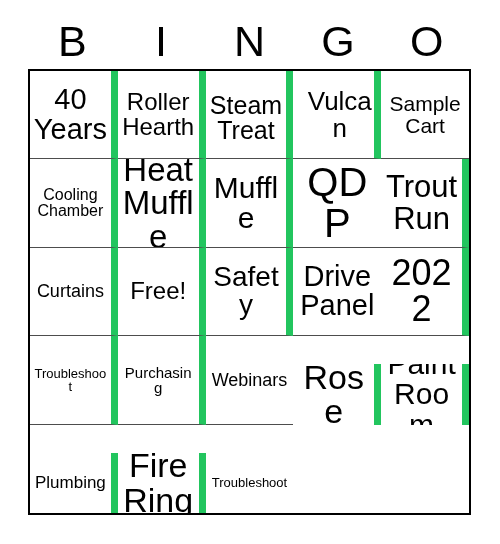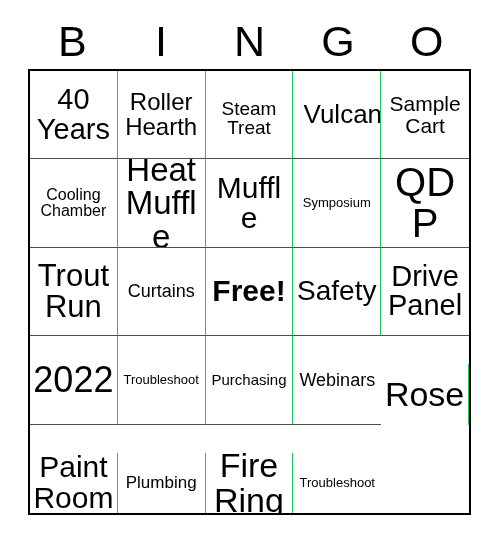--- a/index.html
+++ b/index.html
@@ -55,21 +55,21 @@
     box-sizing: border-box;
     border: 2px solid #000000;
     display: grid;
     grid-template-columns: repeat(5, 1fr);
     grid-template-rows: repeat(5, 1fr);
     background: #ffffff;
   }
 
   .bingo-cell {
     box-sizing: border-box;
-    border-right: 1px solid #22c55e;
+    border-right: 7px solid #22c55e;
     border-bottom: 1px solid #4d4d4d;
     display: flex;
     align-items: center;
     justify-content: center;
     padding: 1px 3px;
     overflow: hidden;
     background: #ffffff;
   }
   
   .bingo-cell.col-5 { border-right: none; }
@@ -101,53 +101,50 @@
 
   <div id="bingo-grid">
 
     <div class="bingo-cell row-1 col-1">
         <span class="cell-text" style="font-size: 29px;">40 Years</span>
       </div>
     <div class="bingo-cell row-1 col-2">
         <span class="cell-text" style="font-size: 24px;">Roller Hearth</span>
       </div>
     <div class="bingo-cell row-1 col-3">
-        <span class="cell-text" style="font-size: 19px; margin-top: 7px;">Steam Treat</span>
+        <span class="cell-text" style="font-size: 25px; margin-top: 7px;">Steam Treat</span>
       </div>
     <div class="bingo-cell row-1 col-4">
         <span class="cell-text" style="font-size: 26px; margin-left: 12px;">Vulcan</span>
       </div>
     <div class="bingo-cell row-1 col-5">
         <span class="cell-text" style="font-size: 21px;">Sample Cart</span>
       </div>
 
     <div class="bingo-cell row-2 col-1">
         <span class="cell-text" style="font-size: 16px;">Cooling Chamber</span>
       </div>
     <div class="bingo-cell row-2 col-2">
         <span class="cell-text" style="font-size: 33px;">Heat Muffle</span>
       </div>
     <div class="bingo-cell row-2 col-3">
         <span class="cell-text" style="font-size: 30px;">Muffle</span>
       </div>
-    <div class="bingo-cell row-2 col-4">
-        <span class="cell-text" style="font-size: 13px;">Symposium</span>
-      </div>
     <div class="bingo-cell row-2 col-5">
         <span class="cell-text" style="font-size: 40px;">QDP</span>
       </div>
 
     <div class="bingo-cell row-3 col-1">
         <span class="cell-text" style="font-size: 31px;">Trout Run</span>
       </div>
     <div class="bingo-cell row-3 col-2">
         <span class="cell-text" style="font-size: 18px;">Curtains</span>
       </div>
     <div class="bingo-cell row-3 col-3">
-        <span class="cell-text" style="font-size: 30px; font-weight: bold;">Free!</span>
+        <span class="cell-text" style="font-size: 24px;">Free!</span>
       </div>
     <div class="bingo-cell row-3 col-4">
         <span class="cell-text" style="font-size: 28px;">Safety</span>
       </div>
     <div class="bingo-cell row-3 col-5">
         <span class="cell-text" style="font-size: 29px;">Drive Panel</span>
       </div>
 
     <div class="bingo-cell row-4 col-2">
         <span class="cell-text" style="font-size: 36px;">2022</span>

